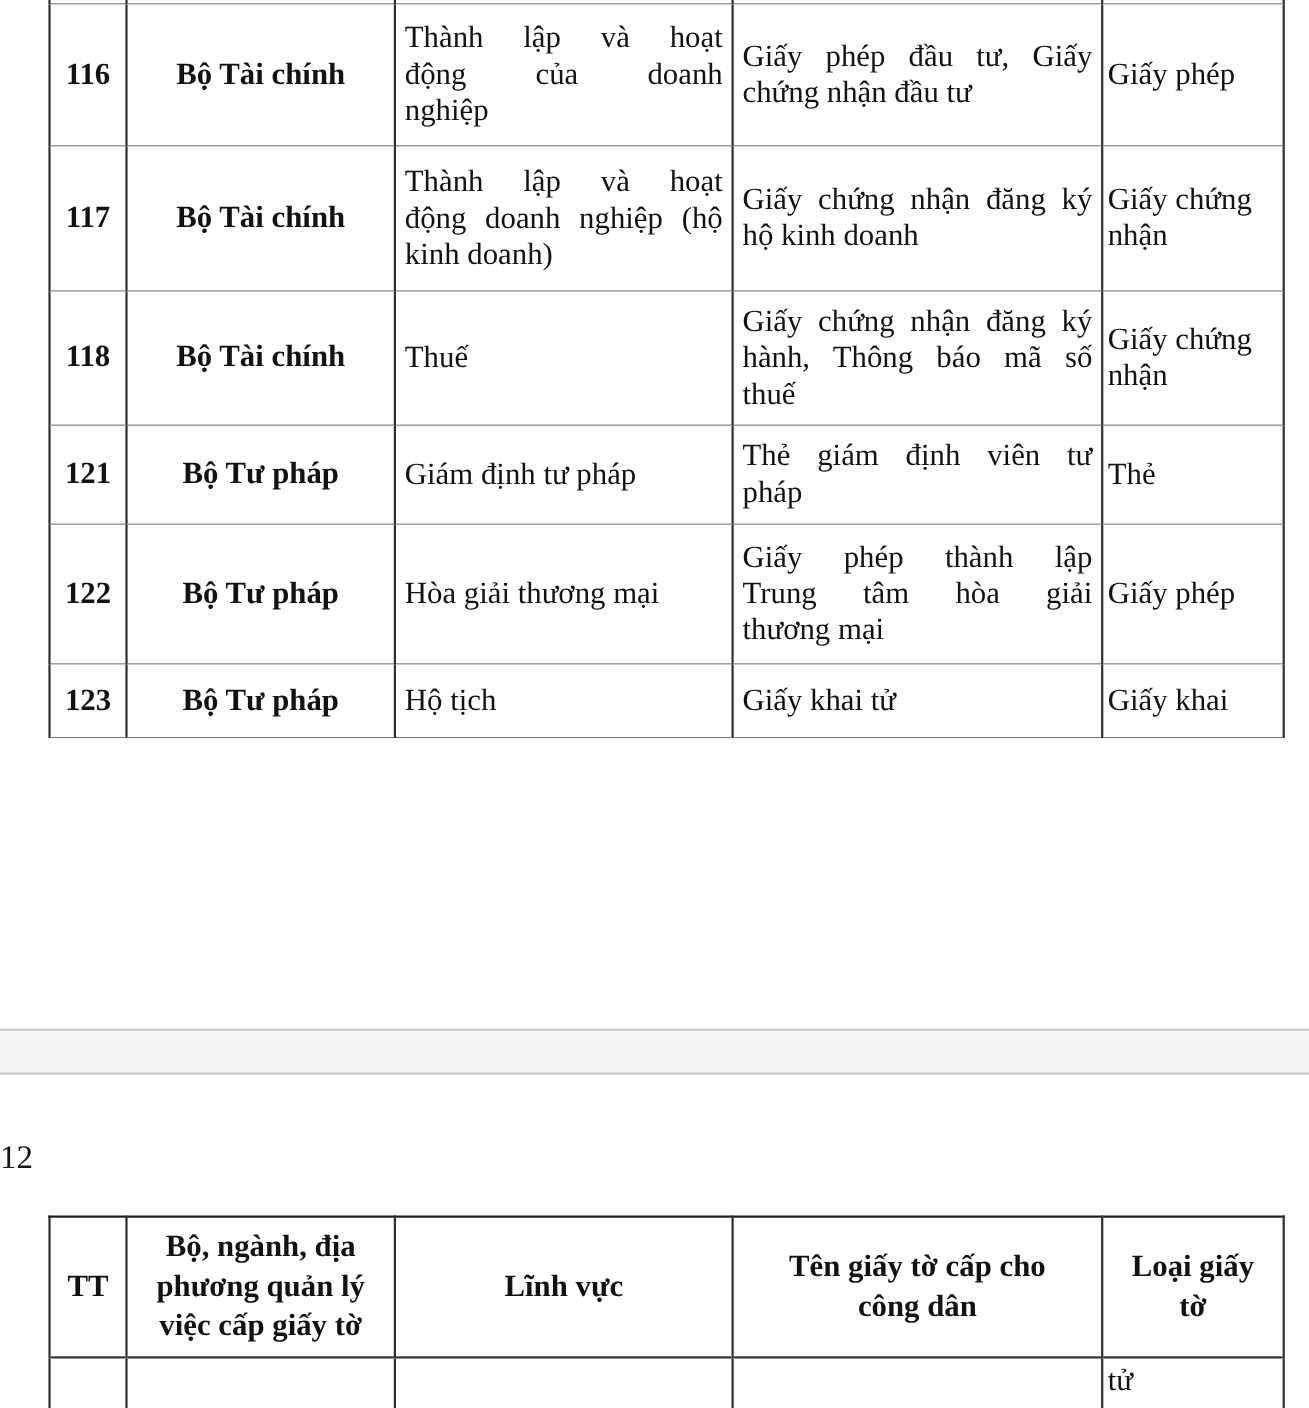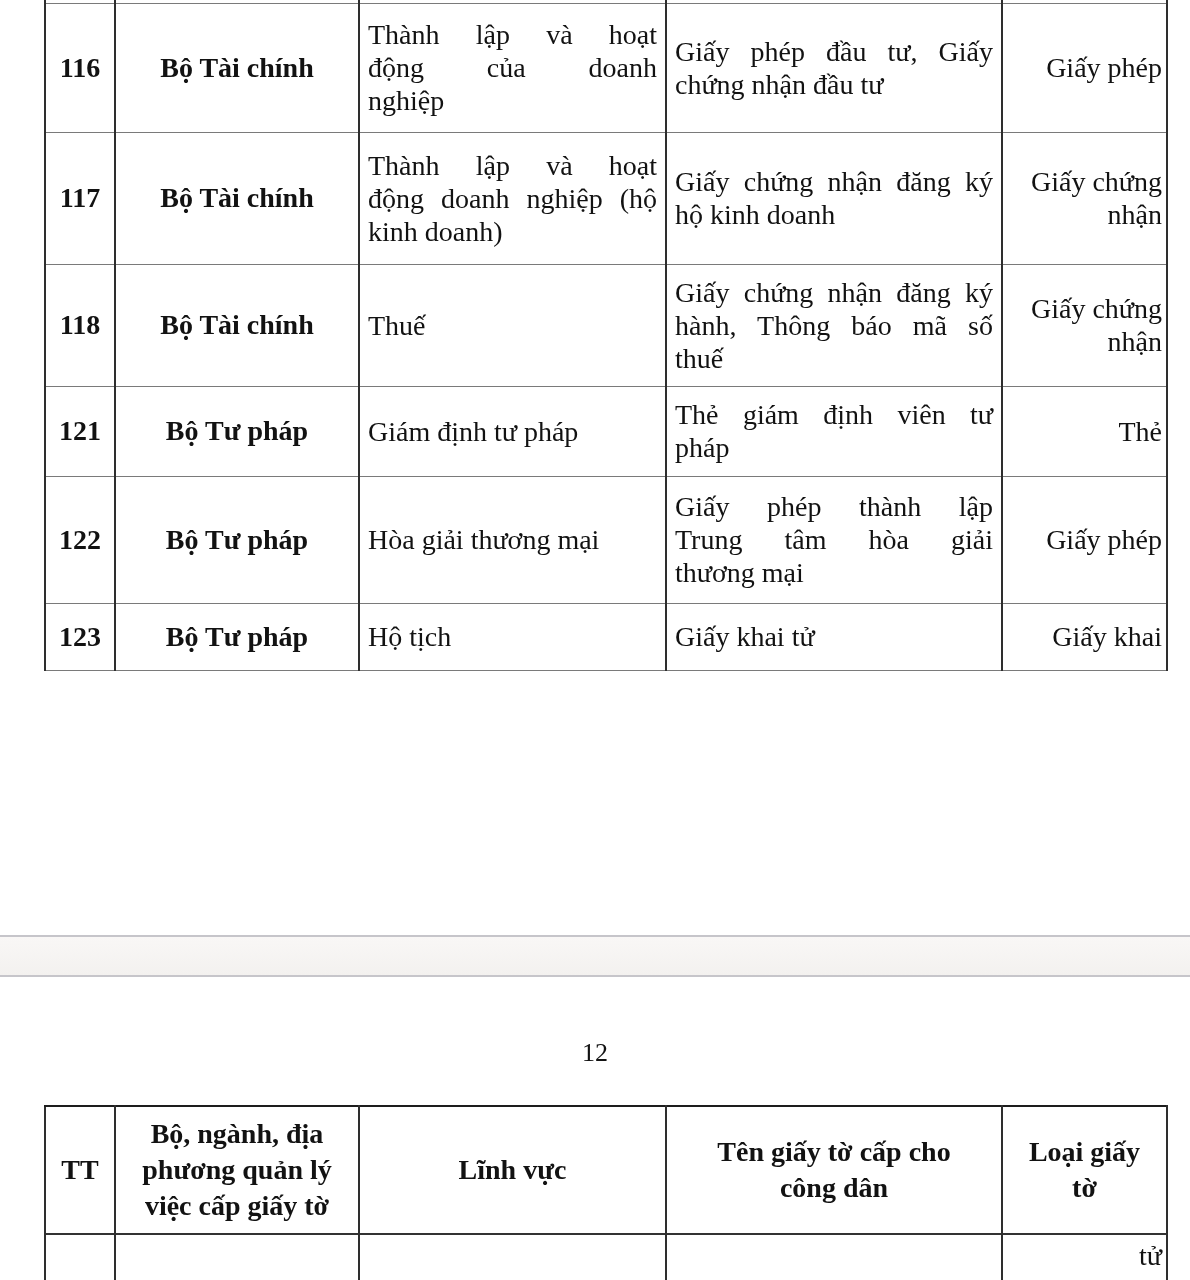--- a/index.html
+++ b/index.html
@@ -38,28 +38,28 @@
     padding: 0 8px;
     overflow: hidden;
   }
   tr.sliver td { border-top: none; padding: 0; line-height: 0; font-size: 0; }
   td.no-cell { font-weight: bold; text-align: center; padding: 12px 2px; }
   td.agency-cell { font-weight: bold; text-align: center; padding: 0 4px; margin-top: 24px; }
   td.type-cell { text-align: center; padding: 0 4px; }
   .line { line-height: 33px; }
   .jl { text-align: justify; text-align-last: justify; }
   .ll { text-align: left; }
-  .cl { text-align: right; }
+  .cl { text-align: left; }
 
   .page-number {
     margin-top: 56px;
     height: 40px;
     line-height: 40px;
-    text-align: center;
-    font-size: 26px;
+    text-align: left;
+    font-size: 30px;
   }
 
   table.header-table { margin-top: 32px; }
   table.header-table td {
     border-top: 2px solid #1d1d1d;
     font-weight: bold;
     text-align: center;
   }
   .header-table .hline { line-height: 36px; text-align: center; }
   table.header-table tr.partial-row td {

